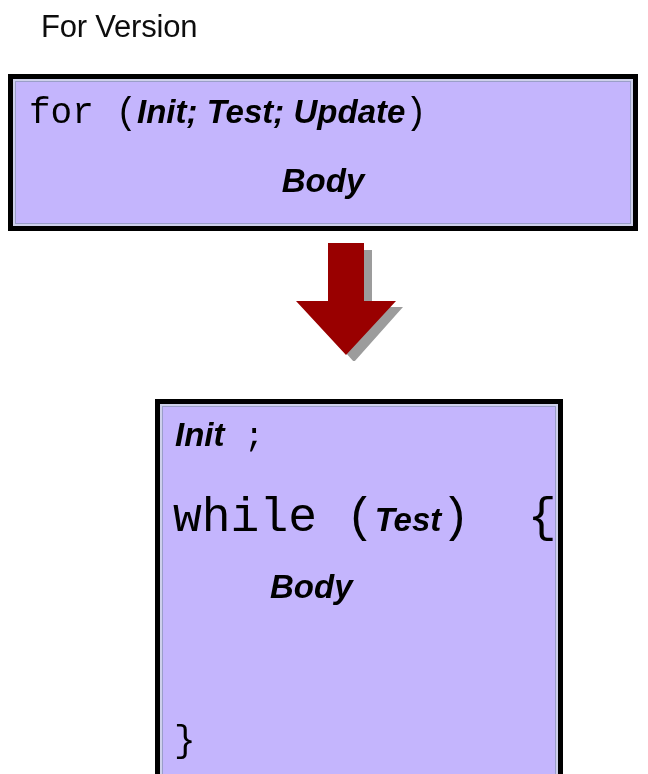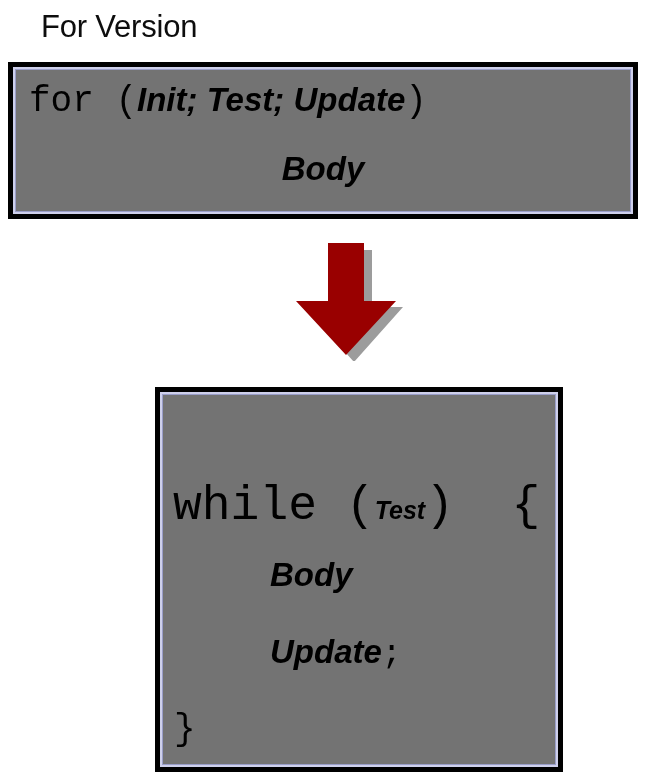--- a/index.html
+++ b/index.html
@@ -33,24 +33,25 @@
     color: #0d0d0d;
     white-space: nowrap;
     letter-spacing: -0.2px;
   }
   #caption-for   { left: 41px;  top: 11px; }
   #caption-while { left: 52px;  top: 330px; }
 
   
   .code-box {
     position: absolute;
-    background: #737373;
+    background: #c4b5fd;
     border: 5px solid #000000;
     box-sizing: border-box;
     box-shadow: inset 0 0 0 2px #ced0eb, inset 0 0 0 3px #9a9ec9;
+    margin-top: 12px;
   }
 
   #box-for {
     left: 8px;
     top: 62px;
     width: 630px;
     height: 157px;
   }
 
   #box-while {
@@ -94,21 +95,21 @@
   }
   #for-line-2 .ital { font-size: 33px; }
 
   
   #wh-line-1 { left: 15px; top: 14px; }
   #wh-line-1 .ital { font-size: 33px; }
   #wh-line-1 .mono { font-size: 33px; }
 
   #wh-line-2 { left: 13px; top: 90px; }
   #wh-line-2 .mono { font-size: 48px; }
-  #wh-line-2 .ital { font-size: 25px; }
+  #wh-line-2 .ital { font-size: 33px; }
 
   #wh-line-3 { left: 110px; top: 166px; }
   #wh-line-3 .ital { font-size: 33px; }
 
   #wh-line-4 { left: 110px; top: 243px; }
   #wh-line-4 .ital { font-size: 33px; }
   #wh-line-4 .mono { font-size: 33px; }
 
   #wh-line-5 { left: 14px; top: 320px; }
   #wh-line-5 .mono { font-size: 36px; }
@@ -142,23 +143,23 @@
 
       <polygon points="37,5 73,5 73,62 104,62 55,117 6,62 37,62" fill="#9C9C9C" transform="translate(4,4)"></polygon>
 
       <polygon points="33,2 69,2 69,60 101,60 51,114 1,60 33,60" fill="#990000"></polygon>
     </svg>
   </div>
 
 
   <div class="code-box" id="box-while">
 
+    <div class="code-line" id="wh-line-1"><span class="ital">Init</span><span class="mono"> ;</span></div>
 
     <div class="code-line" id="wh-line-2"><span class="mono">while</span><span class="mono"> (</span><span class="ital">Test</span><span class="mono">)  {</span></div>
 
     <div class="code-line" id="wh-line-3"><span class="ital">Body</span></div>
 
-    <div class="code-line" id="wh-line-4"><span class="ital">Update</span><span class="mono">;</span></div>
 
     <div class="code-line" id="wh-line-5"><span class="mono">}</span></div>
   </div>
 
 </div>
 
 </body></html>

